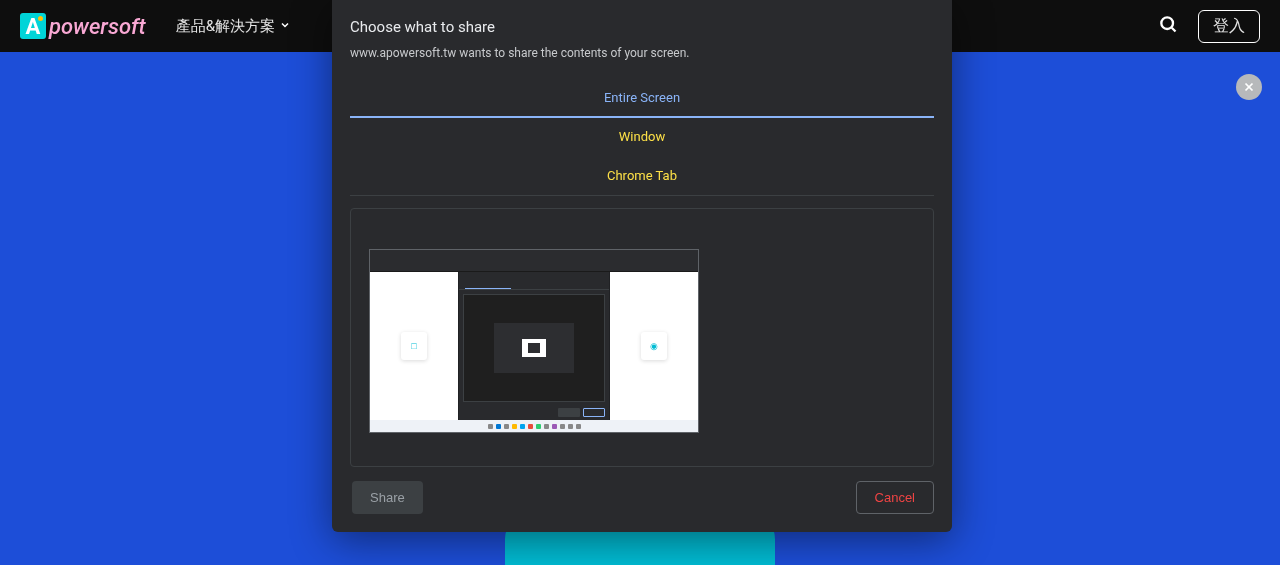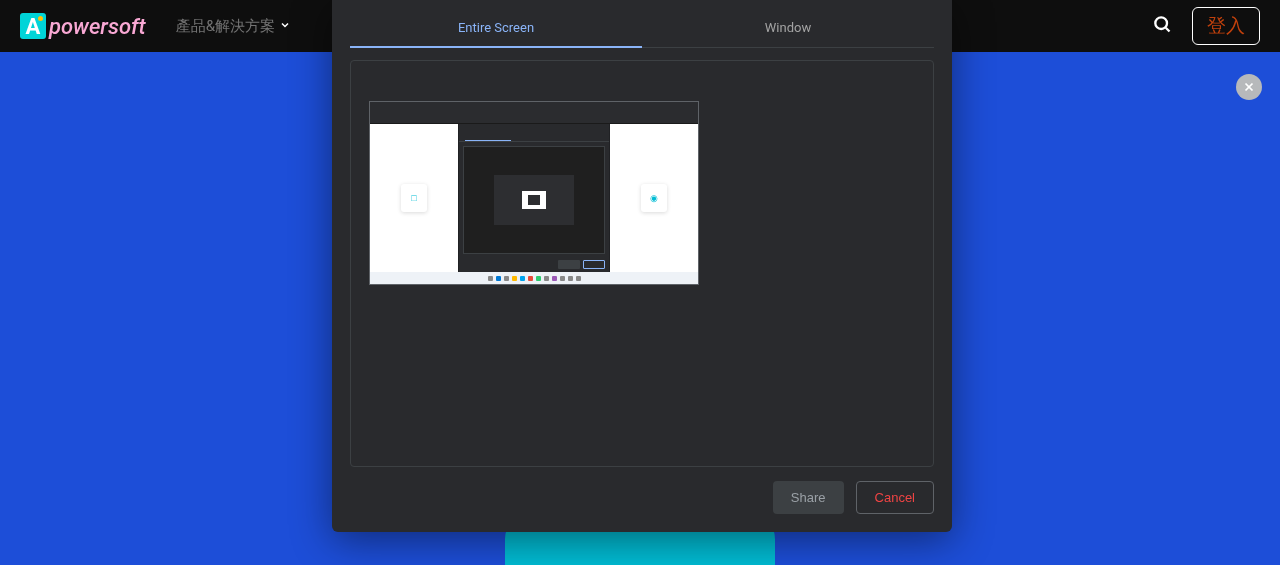--- a/index.html
+++ b/index.html
@@ -55,43 +55,43 @@
       height: 5px;
       background: #ffc107;
       border-radius: 50%;
       top: 3px;
       right: 3px;
     }
     .logo-text {
       color: #f9a8d4;
     }
     .nav-item {
-      color: #737373;
+      color: #e5e5e5;
       font-size: 15px;
       display: flex;
       align-items: center;
       gap: 4px;
       cursor: pointer;
     }
     .navbar-right {
       display: flex;
       align-items: center;
       gap: 20px;
     }
     .search-icon {
       color: #fff;
       font-size: 18px;
       cursor: pointer;
     }
     .login-btn {
-      color: #c2410c;
+      color: #e5e5e5;
       border: 1.8px solid #fff;
       padding: 5px 14px;
       border-radius: 6px;
-      font-size: 19px;
+      font-size: 16px;
       cursor: pointer;
       background: transparent;
     }
     
     
     .page-bg {
       position: relative;
       width: 100%;
       height: calc(100% - 52px);
       background: #1d4ed8;
@@ -189,27 +189,28 @@
       margin-bottom: 10px;
     }
     .modal-desc {
       font-size: 12px;
       color: #c7c9cc;
     }
     .tabs {
       display: flex;
       margin: 8px 18px 0 18px;
       border-bottom: 1px solid #3c4043;
+      flex-direction: column;
     }
     .tab {
       flex: 1;
       text-align: center;
       padding: 12px 0;
       font-size: 13px;
-      color: #a3a3a3;
+      color: #fde047;
       cursor: pointer;
       position: relative;
     }
     .tab.active {
       color: #8ab4f8;
     }
     .tab.active::after {
       content: "";
       position: absolute;
       left: 0;
@@ -345,23 +346,23 @@
       align-items:center;
       justify-content:center;
       gap:3px;
     }
     .thumb-taskbar i {
       width:5px; height:5px; background:#888; border-radius:1px;
     }
     
     .modal-actions {
       display: flex;
-      justify-content: flex-end;
+      justify-content: space-between;
       gap: 12px;
-      padding: 14px 18px 18px 36px;
+      padding: 14px 18px 18px 20px;
     }
     .btn {
       padding: 8px 18px;
       border-radius: 4px;
       font-size: 13px;
       cursor: pointer;
       border: none;
     }
     .btn-share {
       background: #3c4043;
@@ -424,23 +425,28 @@
             <circle cx="18" cy="6" r="1" fill="#00bcd4"></circle>
           </svg>
       </span>
       <div class="card-label">螢幕</div>
     </div>
   </div>
   <div class="bg-action-btn"></div>
 </div>
 
 <div class="modal">
+  <div class="modal-header">
+    <div class="modal-title">Choose what to share</div>
+    <div class="modal-desc">www.apowersoft.tw wants to share the contents of your screen.</div>
+  </div>
   <div class="tabs">
     <div class="tab active">Entire Screen</div>
     <div class="tab">Window</div>
+    <div class="tab">Chrome Tab</div>
   </div>
   <div class="preview-area">
     <div class="screen-thumb">
       <div class="thumb-browser-top"></div>
       <div class="thumb-body">
         <div class="thumb-left">
           <div class="thumb-mini-card">□</div>
         </div>
         <div class="thumb-center">
           <div class="thumb-center-tabs">

